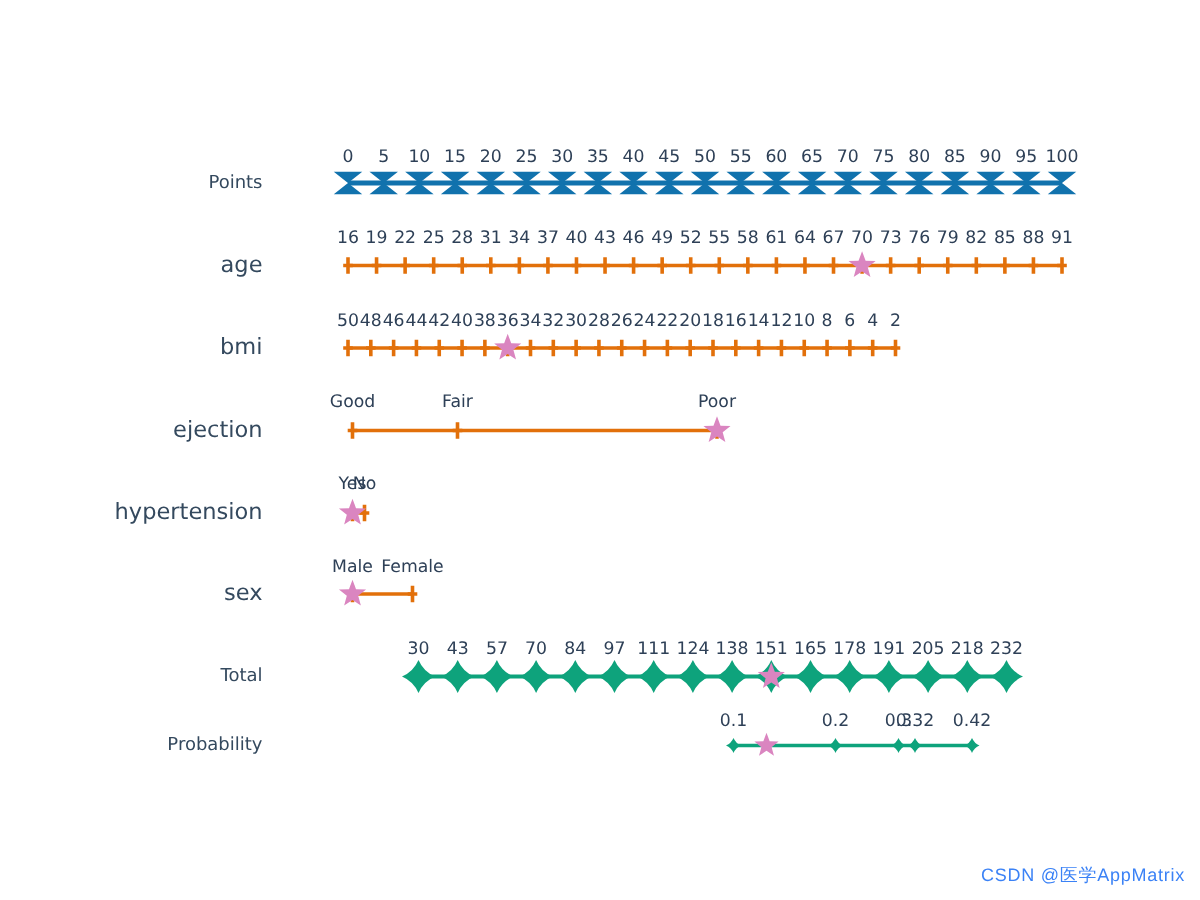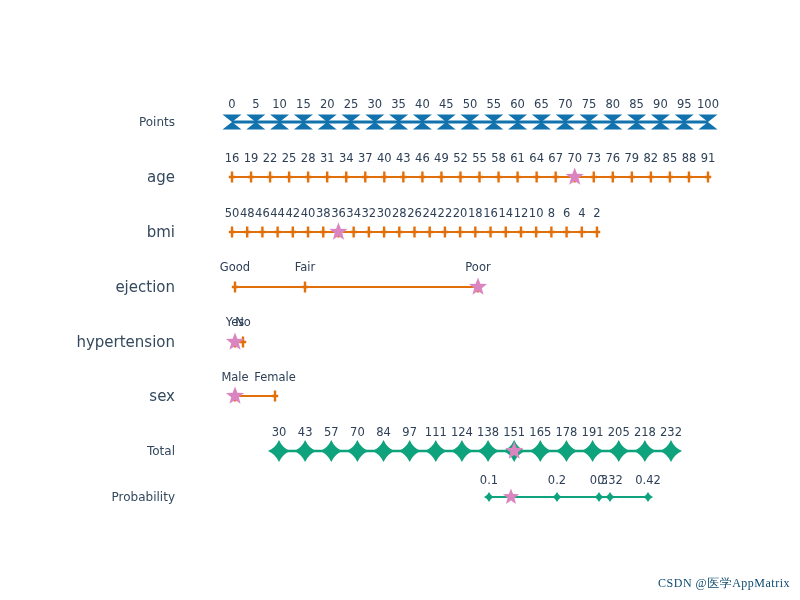--- a/index.html
+++ b/index.html
@@ -14,22 +14,22 @@
     font-family:"DejaVu Sans","Liberation Sans",sans-serif;
   }
   .tick-label{
     fill:#2e4057;text-anchor:middle;
     font-family:"DejaVu Sans","Liberation Sans",sans-serif;
     font-size:11.5px;
   }
   .axis-line{stroke-linecap:butt;}
   .watermark{
     position:absolute;right:10px;bottom:8px;
-    font-family:Liberation Serif, serif;
-    font-size:12px;color:#0c4a6e;letter-spacing:0.5px;
+    font-family:Liberation Sans, sans-serif;
+    font-size:12px;color:#3b82f6;letter-spacing:0.5px;
     white-space:nowrap;user-select:none;
   }
 </style>
 </head>
 <body>
 
 <svg id="nomogram" viewBox="0 0 800 600">
     <text x="175" y="122" class="row-label" font-size="12" fill="#34495e">Points</text>
     <text x="175" y="177" class="row-label" font-size="15" fill="#34495e">age</text>
     <text x="175" y="232" class="row-label" font-size="15" fill="#34495e">bmi</text>

